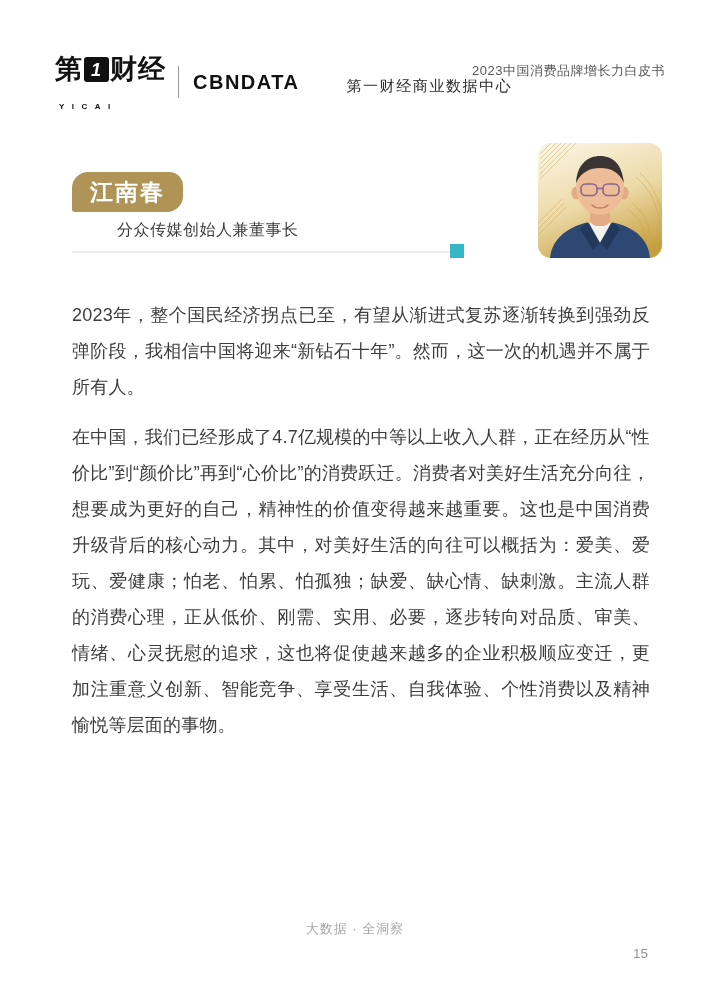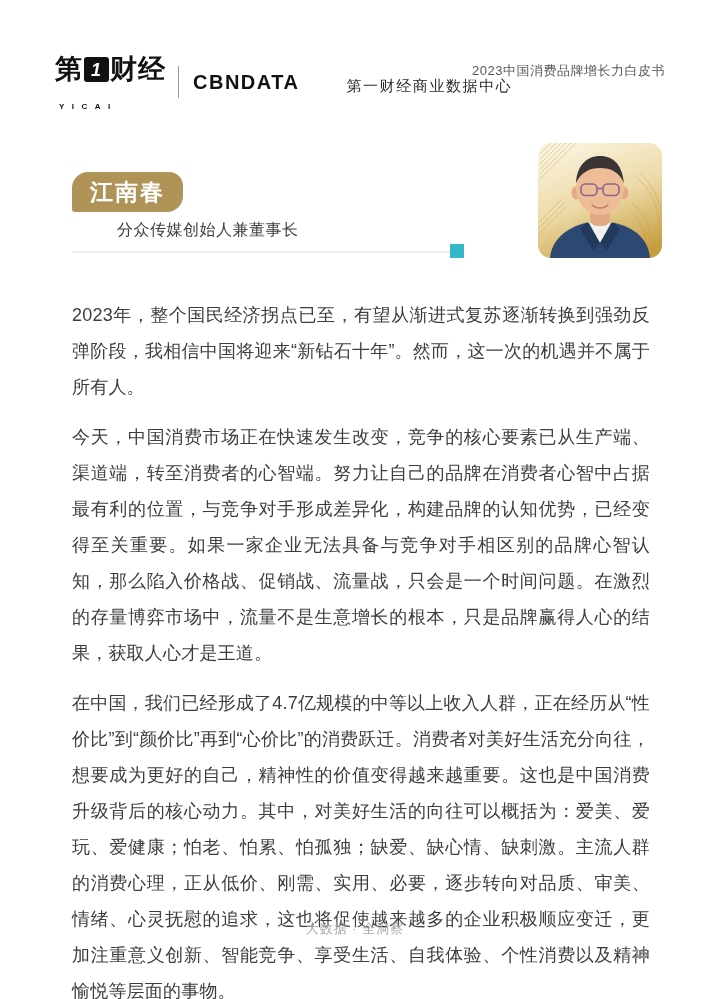--- a/index.html
+++ b/index.html
@@ -127,21 +127,20 @@
     text-align: center;
     font-size: 13px;
     color: var(--footer-gray, #a6a6a6);
     letter-spacing: 1px;
   }
   .page-number {
     position: absolute;
     right: 62px; top: 946px;
     font-size: 13.5px;
     color: #8e939c;
-    font-weight: bold;
   }
 </style>
 </head>
 <body>
 
 <div class="page">
 
   <div class="logo-row">
     <div class="yicai-logo">
       <div class="yicai-main">
@@ -217,20 +216,19 @@
           <path d="M59 45.5 L65 45.5"></path>
         </g>
 
         <path d="M54 62 C58 66 66 66 70 62" stroke="#c07f63" stroke-width="1.4" fill="none" stroke-linecap="round"></path>
       </g>
     </svg>
   </div>
 
   <div class="body-text">
     <p>2023年，整个国民经济拐点已至，有望从渐进式复苏逐渐转换到强劲反弹阶段，我相信中国将迎来“新钻石十年”。然而，这一次的机遇并不属于所有人。</p>
-    <p>今天，中国消费市场正在快速发生改变，竞争的核心要素已从生产端、渠道端，转至消费者的心智端。努力让自己的品牌在消费者心智中占据最有利的位置，与竞争对手形成差异化，构建品牌的认知优势，已经变得至关重要。如果一家企业无法具备与竞争对手相区别的品牌心智认知，那么陷入价格战、促销战、流量战，只会是一个时间问题。在激烈的存量博弈市场中，流量不是生意增长的根本，只是品牌赢得人心的结果，获取人心才是王道。</p>
     <p>在中国，我们已经形成了4.7亿规模的中等以上收入人群，正在经历从“性价比”到“颜价比”再到“心价比”的消费跃迁。消费者对美好生活充分向往，想要成为更好的自己，精神性的价值变得越来越重要。这也是中国消费升级背后的核心动力。其中，对美好生活的向往可以概括为：爱美、爱玩、爱健康；怕老、怕累、怕孤独；缺爱、缺心情、缺刺激。主流人群的消费心理，正从低价、刚需、实用、必要，逐步转向对品质、审美、情绪、心灵抚慰的追求，这也将促使越来越多的企业积极顺应变迁，更加注重意义创新、智能竞争、享受生活、自我体验、个性消费以及精神愉悦等层面的事物。</p>
   </div>
 
   <div class="footer-slogan">大数据 · 全洞察</div>
   <div class="page-number">15</div>
 
 </div>
 
 </body></html>

